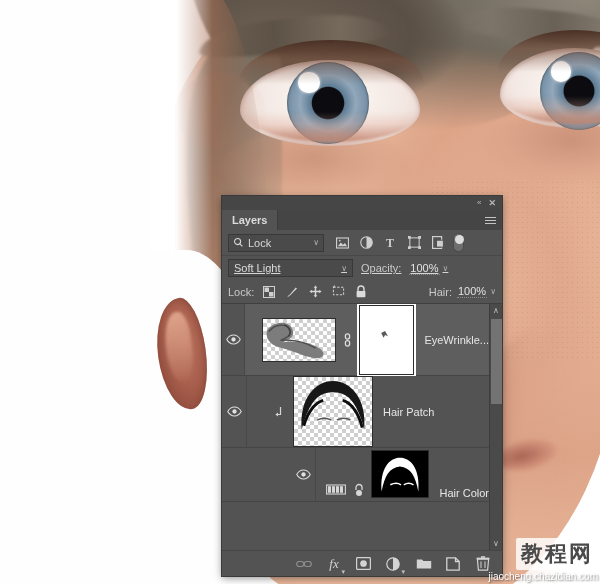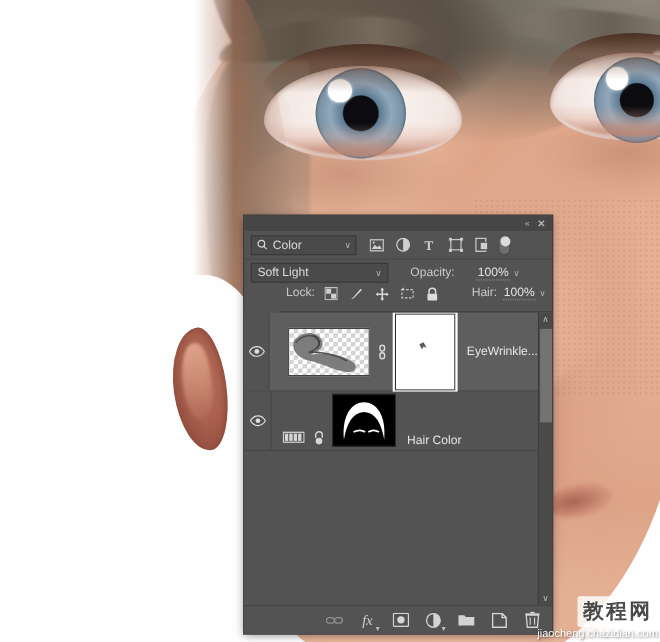--- a/index.html
+++ b/index.html
@@ -194,40 +194,39 @@
   .fi { width:14px; height:14px; color:#cfcfcf; display:flex; align-items:center; justify-content:center; }
   .toggle-pill {
     width:11px; height:19px; border-radius:6px; background:#6e6e6e; position:relative; margin-left:8px;
     border:1px solid #4a4a4a;
   }
   .toggle-pill::after{
     content:""; position:absolute; left:1px; top:1px; width:9px; height:9px; border-radius:50%; background:#dcdcdc;
   }
 
   .row-blend {
-    height: 24px; display:flex; align-items:center; padding:0 6px; gap:20px;
+    height: 24px; display:flex; align-items:center; padding:0 6px; gap:8px;text-decoration:underline;
   }
   .blend-select {
     width:125px; height:18px; background:#4a4a4a; border:1px solid #383838;
     display:flex; align-items:center; padding:0 5px; color:#dcdcdc; font-size:11px;
   }
   .blend-select .caret { margin-left:auto; font-size:8px; color:#b0b0b0; }
   .lbl { color:#c9c9c9; font-size:11px; }
   .numfield {
     display:flex; align-items:center; gap:3px;
   }
   .numval {
     color:#e2e2e2; font-size:11px; border-bottom:1px dotted #8d8d8d; padding:0 1px;
   }
   .mini-caret { font-size:8px; color:#b0b0b0; }
 
   .row-lock {
-    height: 24px; display:flex; align-items:flex-start; padding:0 6px; gap:0;
+    height: 24px; display:flex; align-items:center; padding:0 6px; gap:0;
     border-bottom:1px solid #3f3f3f;
-    margin-left:32px;
   }
   .lock-icons { display:flex; align-items:center; gap:9px; margin-left:8px; }
   .li { width:14px; height:14px; display:flex; align-items:center; justify-content:center; color:#d0d0d0; }
 
   
   .list-wrap { flex:1; position:relative; display:flex; overflow:hidden; background:#535353; }
   .list { flex:1; position:relative; overflow:hidden; }
 
   .layer {
     position:relative; height:72px; display:flex; align-items:center;
@@ -268,34 +267,34 @@
   }
   .sb-arrow { height:13px; width:100%; display:flex; align-items:center; justify-content:center; color:#bdbdbd; font-size:8px; }
   .sb-track { flex:1; width:100%; position:relative; background:#4a4a4a; }
   .sb-thumb { position:absolute; left:1px; width:11px; top:2px; height:85px; background:#737373; }
 
   
   .panel-bottom {
     height:26px; background:#535353; border-top:1px solid #454545;
     display:flex; align-items:center; justify-content:flex-end; gap:14px; padding-right:10px;
   }
-  .bb { width:16px; height:16px; display:flex; align-items:center; justify-content:center; color:#cfcfcf; position:relative;text-decoration:underline; }
+  .bb { width:16px; height:16px; display:flex; align-items:center; color:#cfcfcf; position:relative;text-decoration:underline; }
   .bb.dim { color:#8a8a8a; }
   .bb .sub { position:absolute; right:-3px; bottom:-4px; font-size:7px; color:#c0c0c0; }
 
   
   .wm { position:absolute; right:2px; bottom:2px; width:205px; }
   .wm-row { display:flex; align-items:center; gap:4px; justify-content:flex-end; }
   .wm-cn {
     color:#ffffff; font-size:23px; font-weight:bold; letter-spacing:2px;
     text-shadow: 1px 1px 2px rgba(0,0,0,.55);
     font-family:"DejaVu Sans", sans-serif;
   }
   .wm-box {
-    background:rgba(255,255,255,.82); color:#4a4a4a; font-size:19px; font-weight:bold;
+    background:rgba(255,255,255,.82); color:#4a4a4a; font-size:22px; font-weight:bold;
     padding:1px 5px; letter-spacing:2px; border-radius:2px;
     font-family:"DejaVu Sans", sans-serif;
   }
   .wm-url {
     text-align:right; color:#ffffff; font-size:10px; margin-top:1px;
     text-shadow: 1px 1px 2px rgba(0,0,0,.55);
     font-family:"Liberation Sans", sans-serif;
   }
 </style>
 </head>
@@ -337,28 +336,39 @@
     <div class="ear-hi"></div>
   </div>
 
   <div class="panel">
 
     <div class="panel-topbar">
       <span class="tb-icon">«</span>
       <span class="tb-icon close">✕</span>
     </div>
 
+    <div class="panel-tabrow">
+      <div class="tab">
+        <span>Layers</span>
+      </div>
+      <div class="tab-rest"></div>
+      <div class="hamburger">
+        <i></i>
+          <i></i>
+          <i></i>
+      </div>
+    </div>
 
     <div class="row-filter">
       <div class="kind-select">
         <svg width="11" height="11" viewBox="0 0 12 12">
           <circle cx="5" cy="5" r="3.3" fill="none" stroke="#d8d8d8" stroke-width="1.2"></circle>
           <line x1="7.4" y1="7.4" x2="10.3" y2="10.3" stroke="#d8d8d8" stroke-width="1.2"></line>
         </svg>
-        <span>Color</span>
+        <span>Lock</span>
         <span class="caret">∨</span>
       </div>
       <div class="filter-icons">
         <span class="fi">
           <svg width="13" height="12" viewBox="0 0 14 12">
             <rect x="0.6" y="0.6" width="12.8" height="10.8" fill="none" stroke="#cfcfcf" stroke-width="1.2"></rect>
             <path d="M2 9.5 L5.2 5.4 L7.6 8 L9.6 6 L12 9.5 Z" fill="#cfcfcf"></path>
             <circle cx="4" cy="3.4" r="1" fill="#cfcfcf"></circle>
           </svg>
         </span>
@@ -470,22 +480,47 @@
             </svg>
           </div>
           <div class="mask-thumb" style="width:55px; height:70px; margin-left:5px;">
             <svg viewBox="0 0 55 70" style="position:absolute; inset:0;">
               <path d="M22 28 l2.5 5 l1.5 -3 l3 1.5 l-3 -5.5 z" fill="#5a5a5a"></path>
             </svg>
           </div>
           <span class="layer-name">EyeWrinkle...</span>
         </div>
 
-
-        <div class="layer" style="height:54px;">
+        <div class="layer">
+          <div class="eyecol">
+            <svg class="eye-icon" viewBox="0 0 16 11">
+              <path d="M8 0.8 C3.4 0.8 0.8 5.5 0.8 5.5 S3.4 10.2 8 10.2 S15.2 5.5 15.2 5.5 S12.6 0.8 8 0.8 Z" fill="none" stroke="#e0e0e0" stroke-width="1.1"></path>
+              <circle cx="8" cy="5.5" r="2.3" fill="#e0e0e0"></circle>
+            </svg>
+          </div>
+          <div class="clipmark" style="margin-left:22px;">
+            <svg width="10" height="12" viewBox="0 0 10 12">
+              <path d="M6.5 1 V8.5 H2" fill="none" stroke="#d6d6d6" stroke-width="1.2"></path>
+              <path d="M4 6.6 L1.4 8.6 L4 10.4 Z" fill="#d6d6d6"></path>
+            </svg>
+          </div>
+          <div class="thumb" style="width:80px; height:71px; margin-left:4px;">
+            <div class="checker"></div>
+            <svg viewBox="0 0 80 71" style="position:absolute; inset:0;">
+              <path d="M8 54 C5 22 22 4 40 4 C58 4 75 22 72 54 C70 44 64 28 56 21 C48 14 32 14 24 21 C16 28 10 44 8 54 Z" fill="#171717"></path>
+              <path d="M10 50 C14 36 22 26 30 24" fill="none" stroke="#0d0d0d" stroke-width="3"></path>
+              <path d="M70 52 C66 36 58 26 50 24" fill="none" stroke="#0d0d0d" stroke-width="3"></path>
+              <path d="M24 44 C28 42 34 42 38 44" fill="none" stroke="#555" stroke-width="1.6"></path>
+              <path d="M44 44 C48 42 54 42 58 44" fill="none" stroke="#555" stroke-width="1.6"></path>
+            </svg>
+          </div>
+          <span class="layer-name">Hair Patch</span>
+        </div>
+
+        <div class="layer" style="height:54px;justify-content:flex-end;">
           <div class="eyecol">
             <svg class="eye-icon" viewBox="0 0 16 11">
               <path d="M8 0.8 C3.4 0.8 0.8 5.5 0.8 5.5 S3.4 10.2 8 10.2 S15.2 5.5 15.2 5.5 S12.6 0.8 8 0.8 Z" fill="none" stroke="#e0e0e0" stroke-width="1.1"></path>
               <circle cx="8" cy="5.5" r="2.3" fill="#e0e0e0"></circle>
             </svg>
           </div>
           <div class="clipmark" style="width:28px; margin-left:6px; align-self:flex-end; padding-bottom:4px;">
             <svg width="20" height="14" viewBox="0 0 20 14">
               <rect x="0.6" y="2" width="18.8" height="9" fill="none" stroke="#d6d6d6" stroke-width="1.1"></rect>
               <rect x="2" y="3.2" width="3" height="6.6" fill="#d6d6d6"></rect>

